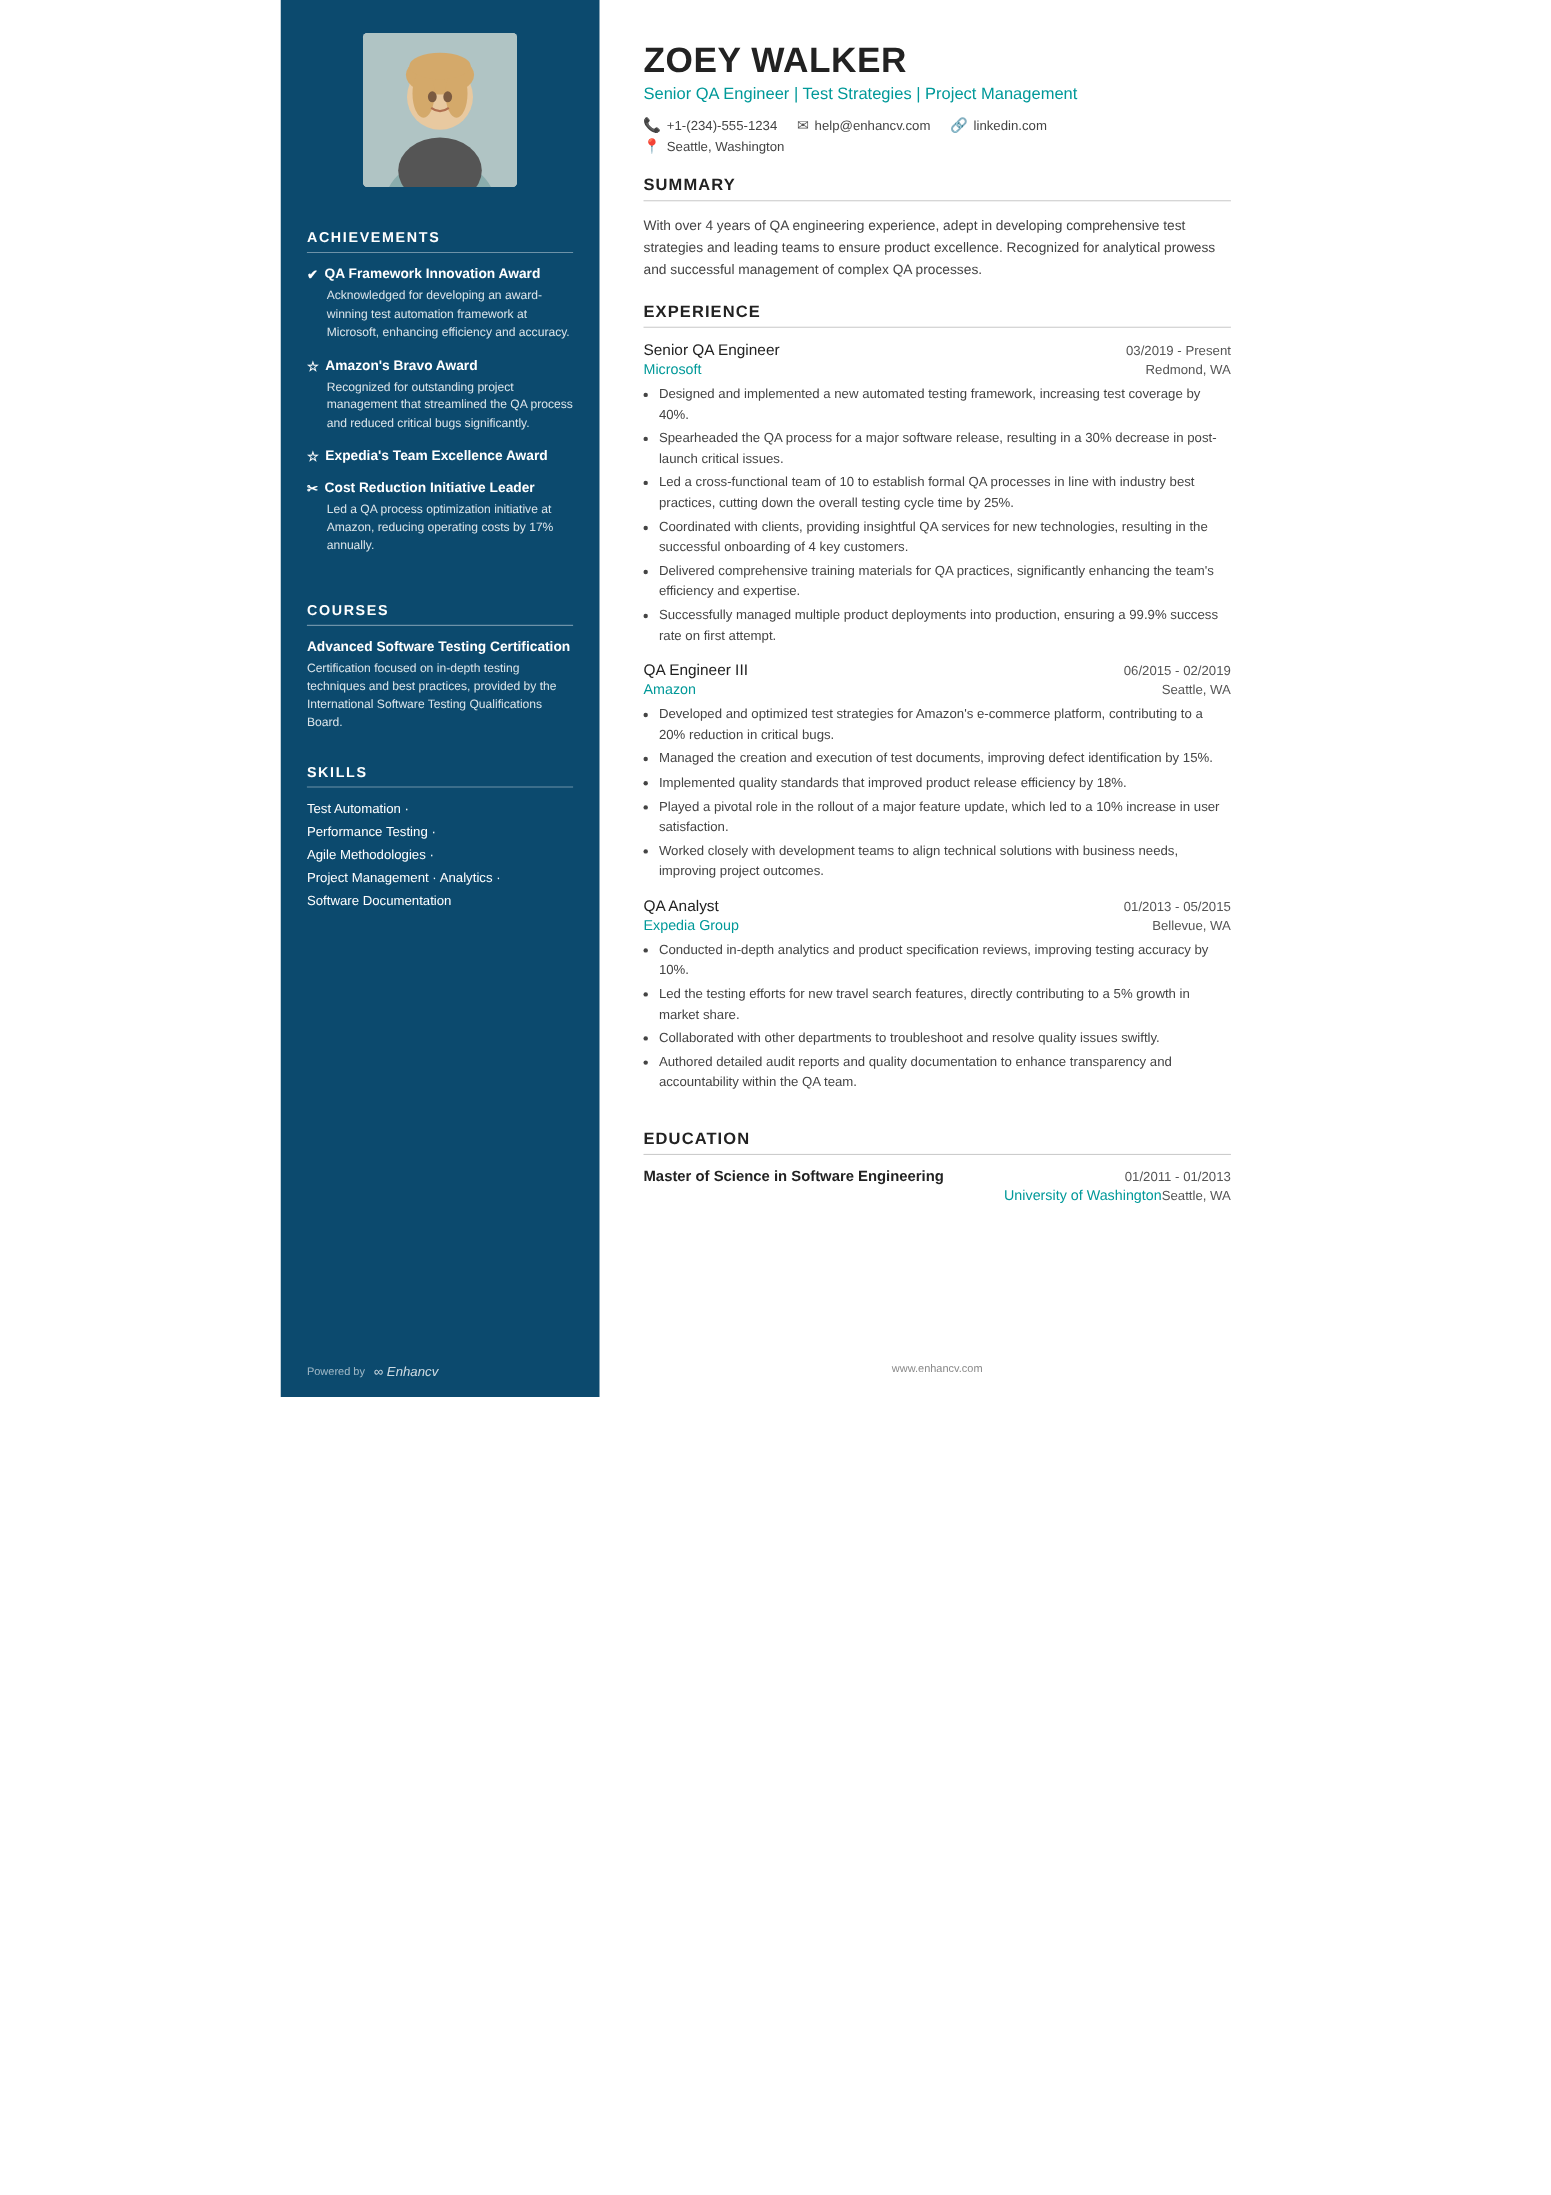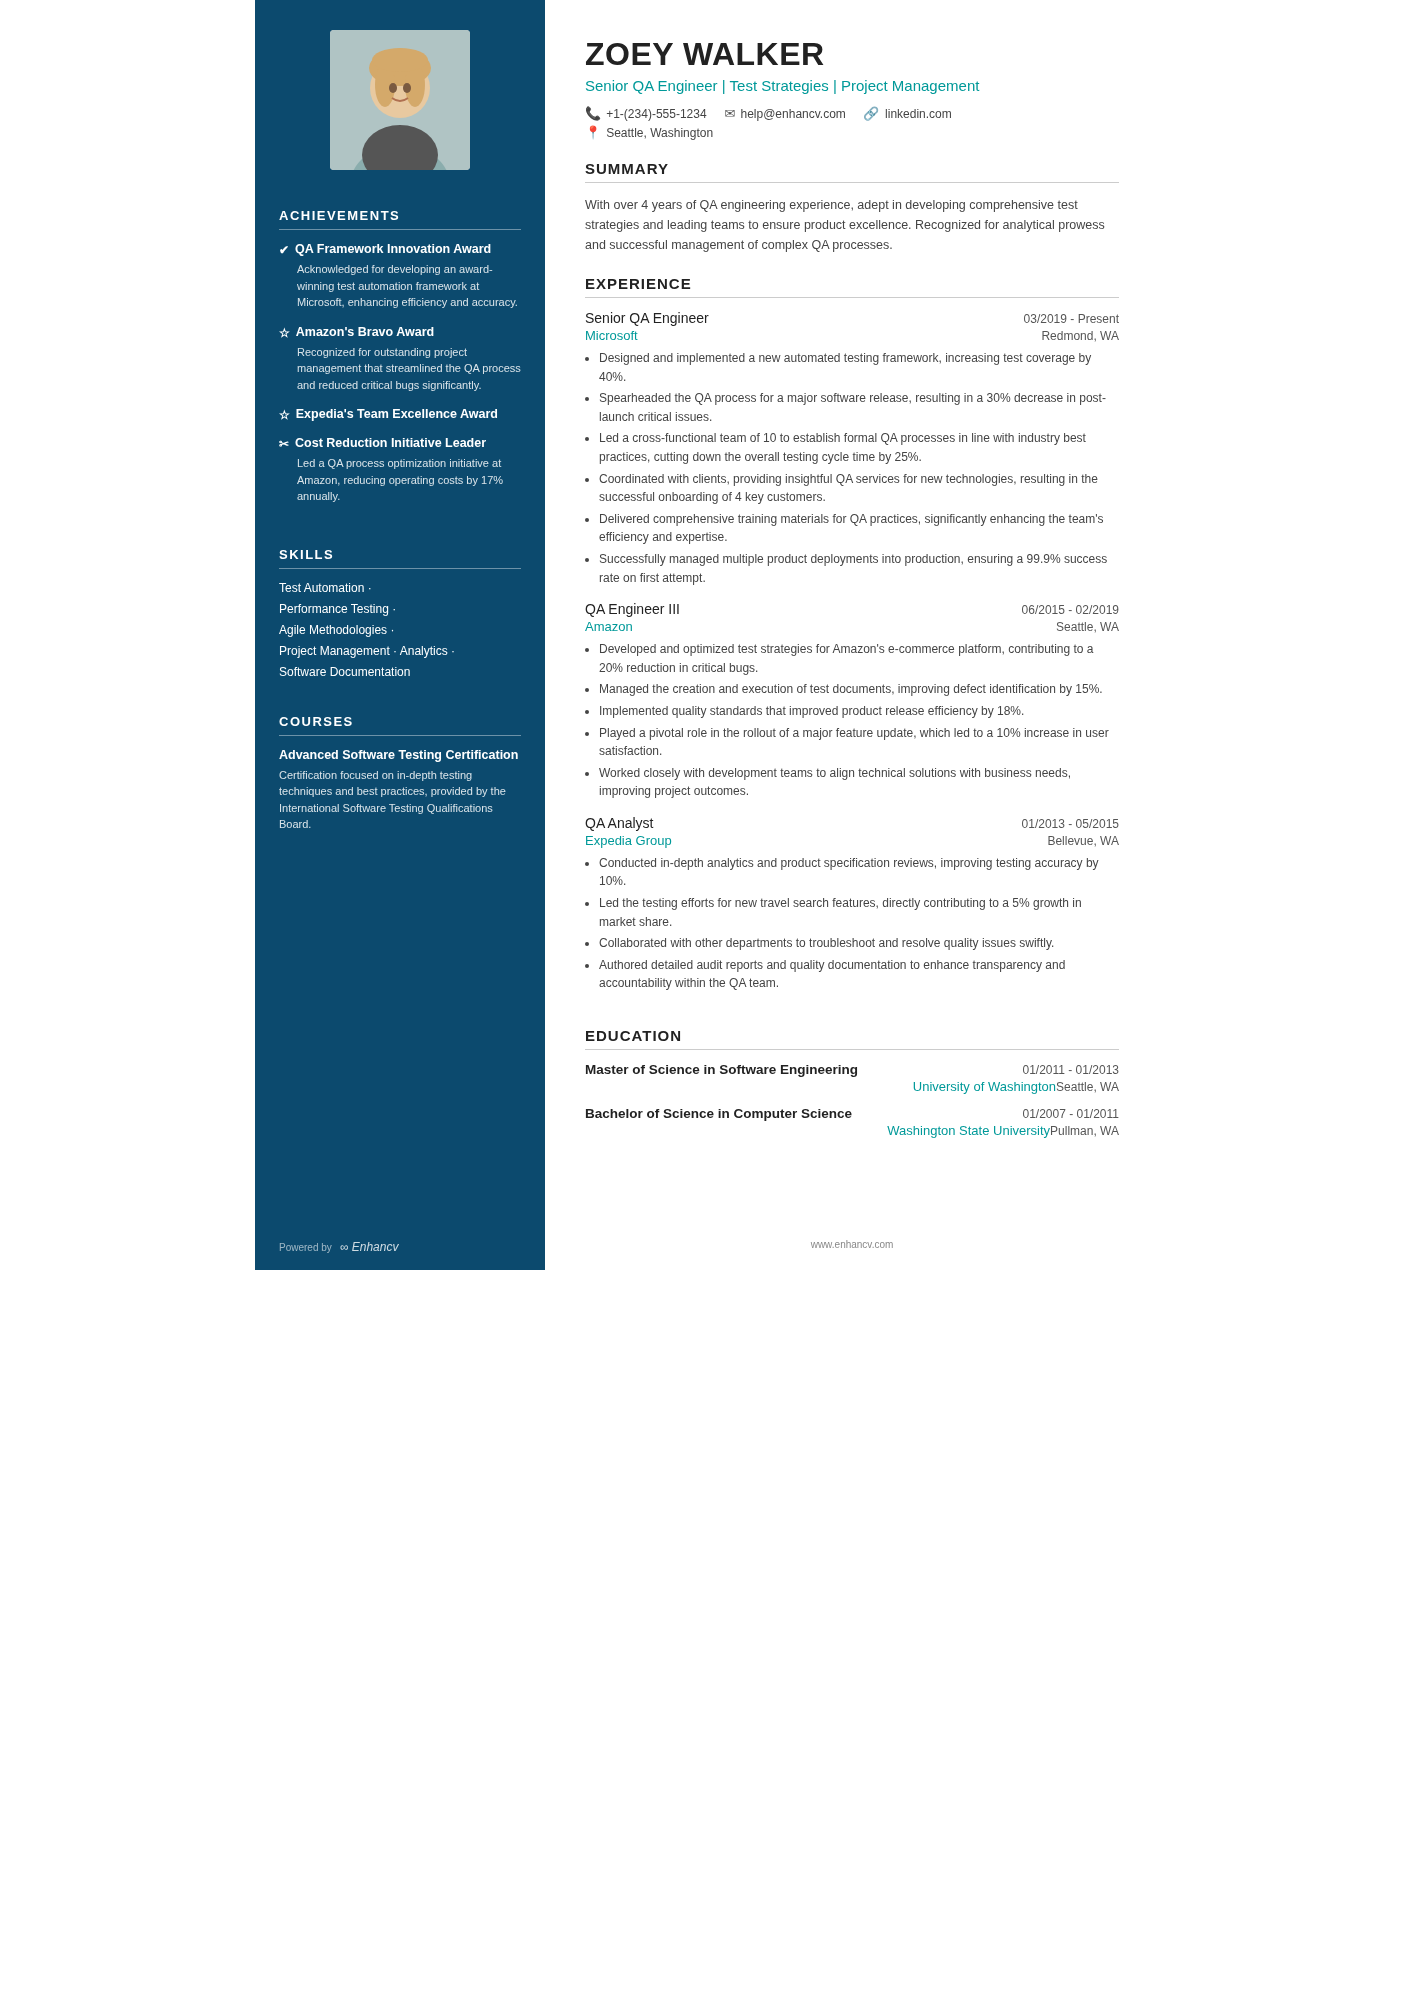--- a/index.html
+++ b/index.html
@@ -336,32 +336,32 @@
       <div class="achievement-item">
         <div class="achievement-title">
           <span class="achievement-icon">✂</span>
           <span>Cost Reduction Initiative Leader</span>
         </div>
         <div class="achievement-desc">Led a QA process optimization initiative at Amazon, reducing operating costs by 17% annually.</div>
       </div>
     </div>
 
     <div class="sidebar-section">
+      <div class="sidebar-section-title">COURSES</div>
+      <div class="course-title">Advanced Software Testing Certification</div>
+      <div class="course-desc">Certification focused on in-depth testing techniques and best practices, provided by the International Software Testing Qualifications Board.</div>
+    </div>
+
+    <div class="sidebar-section">
       <div class="sidebar-section-title">SKILLS</div>
       <div class="skill-item">Test Automation ·</div>
       <div class="skill-item">Performance Testing ·</div>
       <div class="skill-item">Agile Methodologies ·</div>
       <div class="skill-item">Project Management · Analytics ·</div>
       <div class="skill-item">Software Documentation</div>
-    </div>
-
-    <div class="sidebar-section">
-      <div class="sidebar-section-title">COURSES</div>
-      <div class="course-title">Advanced Software Testing Certification</div>
-      <div class="course-desc">Certification focused on in-depth testing techniques and best practices, provided by the International Software Testing Qualifications Board.</div>
     </div>
 
     <div class="sidebar-footer">
       <span class="powered-by-text">Powered by</span>
       <span class="enhancv-logo">∞ Enhancv</span>
     </div>
 
   </div>
 
   <div class="main">
@@ -460,30 +460,20 @@
         <div class="edu-row">
           <span class="edu-degree">Master of Science in Software Engineering</span>
           <span class="edu-date">01/2011 - 01/2013</span>
         </div>
         <div class="edu-school-line">
           <span class="edu-school">University of Washington</span>
           <span class="edu-location">Seattle, WA</span>
         </div>
       </div>
 
-      <div>
-        <div class="edu-row">
-          <span class="edu-degree">Bachelor of Science in Computer Science</span>
-          <span class="edu-date">01/2007 - 01/2011</span>
-        </div>
-        <div class="edu-school-line">
-          <span class="edu-school">Washington State University</span>
-          <span class="edu-location">Pullman, WA</span>
-        </div>
-      </div>
 
     </div>
 
     <div class="main-footer">
       <span class="footer-url">www.enhancv.com</span>
     </div>
 
   </div>
 
 </div>

